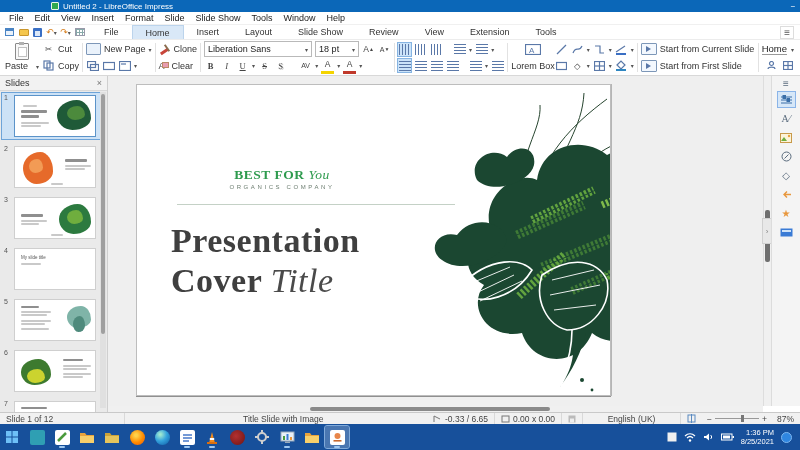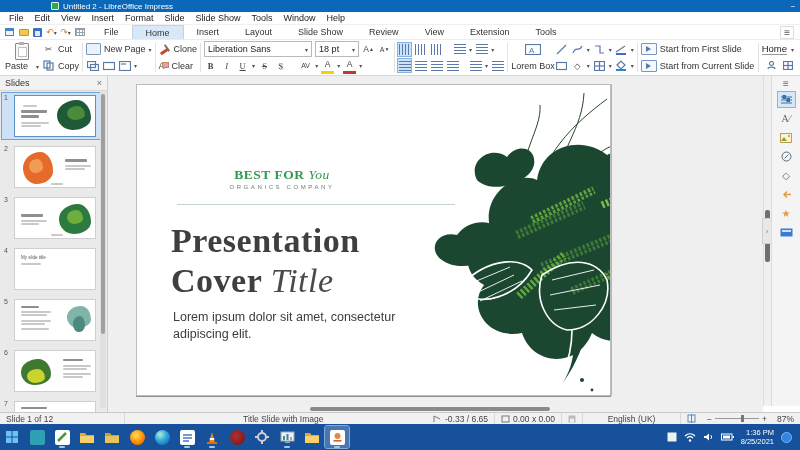--- a/index.html
+++ b/index.html
@@ -388,25 +388,25 @@
             </svg>
           </span>
         <span class="dd">▾</span>
       </div>
     </div>
     <div class="tsep"></div>
 
     <div class="col">
       <div class="r">
           <span class="startico"></span>
+          <span>Start from Current Slide</span>
+        </div>
+      <div class="r">
+          <span class="startico"></span>
           <span>Start from First Slide</span>
-        </div>
-      <div class="r">
-          <span class="startico"></span>
-          <span>Start from Current Slide</span>
         </div>
     </div>
 
     <div style="flex:1;"></div>
     <div class="tsep"></div>
     <div class="col" style="align-items:flex-end;padding-right:4px;">
       <div class="r homesel">
           <span style="border-bottom:1px solid #999;">Home</span>
           <span class="dd">▾</span>
         </div>
@@ -526,21 +526,20 @@
 
   <div class="abs canvas">
     <div class="page">
       <div class="logo"><b><span>BEST FOR</span></b> <span class="it">You</span></div>
       <div class="org">ORGANICS COMPANY</div>
       <div class="hrline"></div>
       <div class="bigtitle">
         <span>Presentation</span><br>
         <span>Cover</span> <span class="it">Title</span>
       </div>
-      <div class="bodytxt">Lorem ipsum dolor sit amet, consectetur adipiscing elit.</div>
 
       <svg class="art" width="300" height="312" viewBox="0 0 300 312">
         <g stroke="#27452f" stroke-width="1" fill="none">
           <path d="M110,120 C120,70 150,40 185,14"></path>
           <path d="M125,118 C140,60 160,45 162,8"></path>
           <path d="M140,115 C150,80 185,58 228,46"></path>
           <path d="M150,118 C175,85 205,78 240,68"></path>
           <path d="M100,115 C95,70 120,45 118,20"></path>
           <path d="M205,95 C225,60 252,53 268,38"></path>
         </g>

